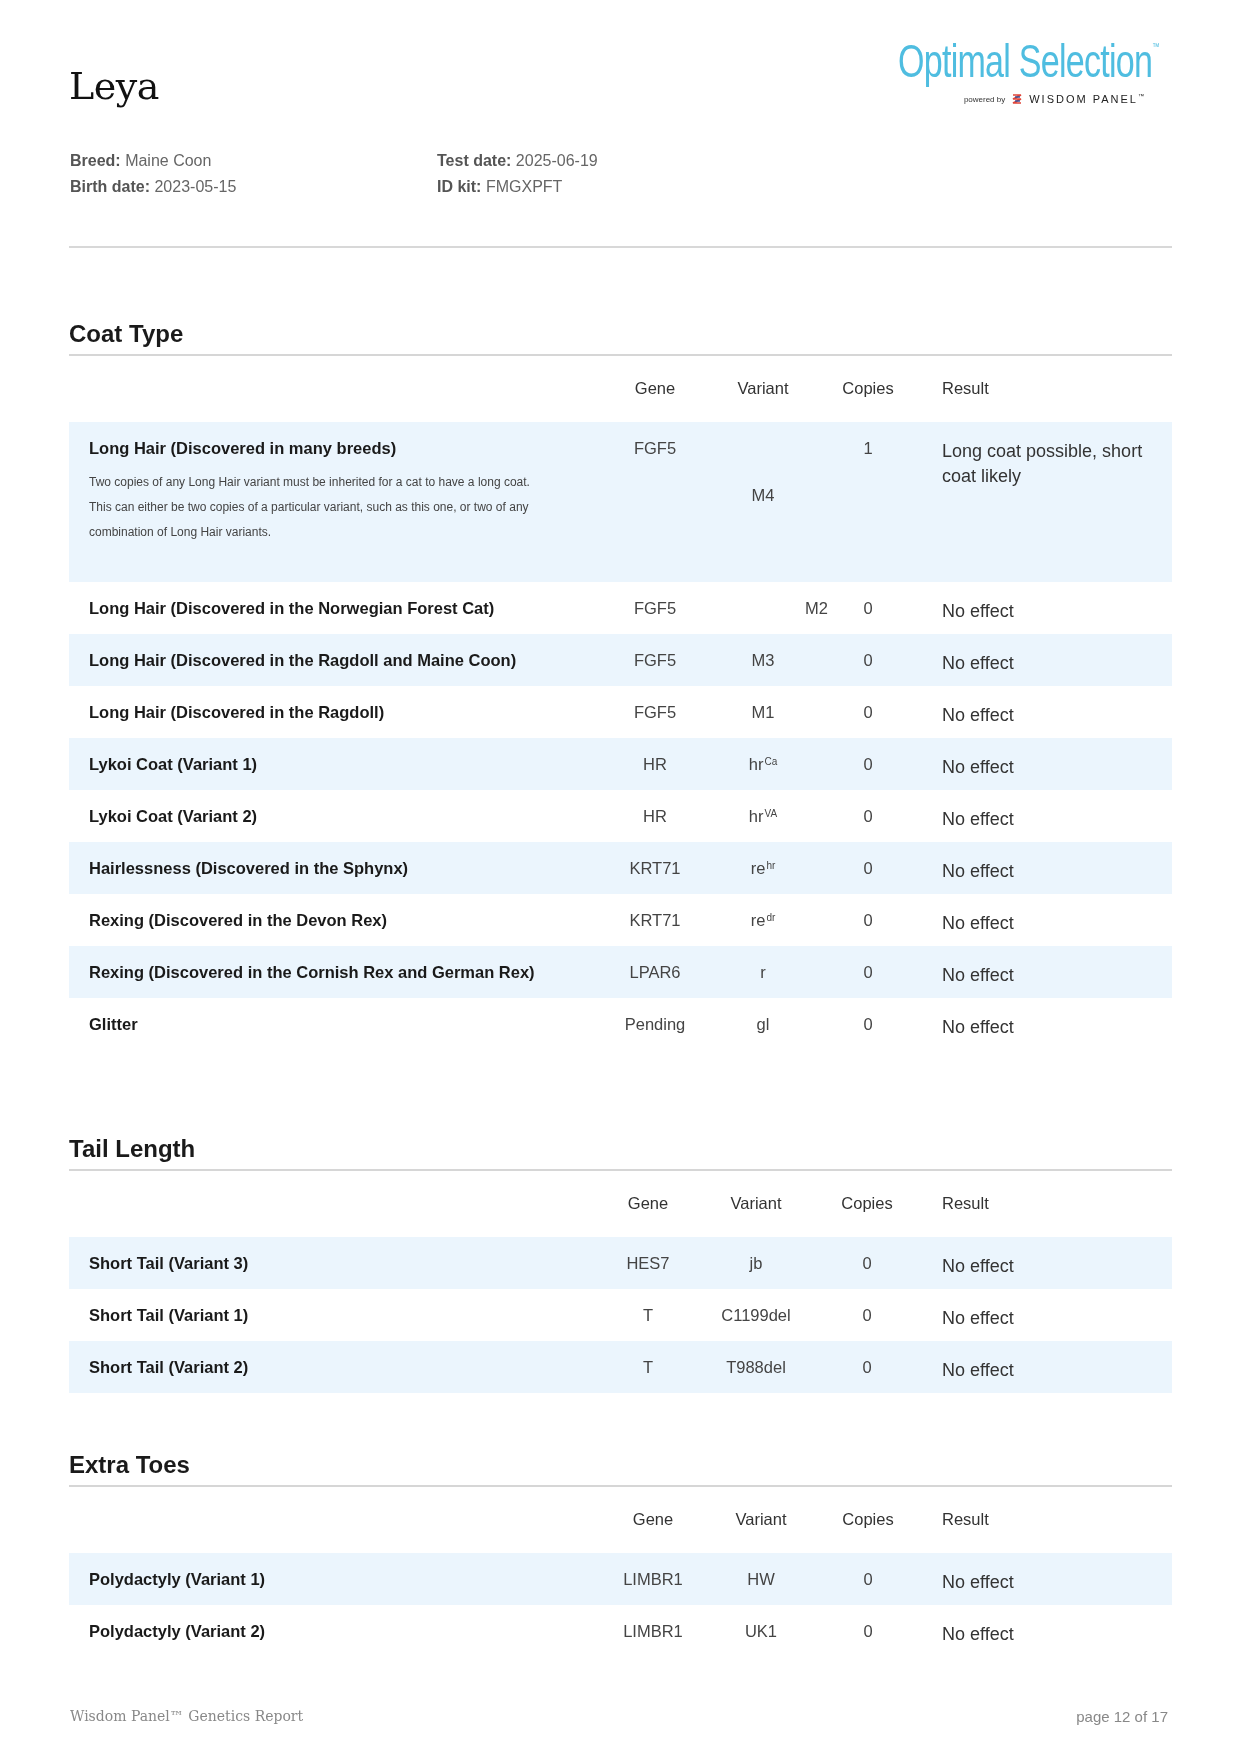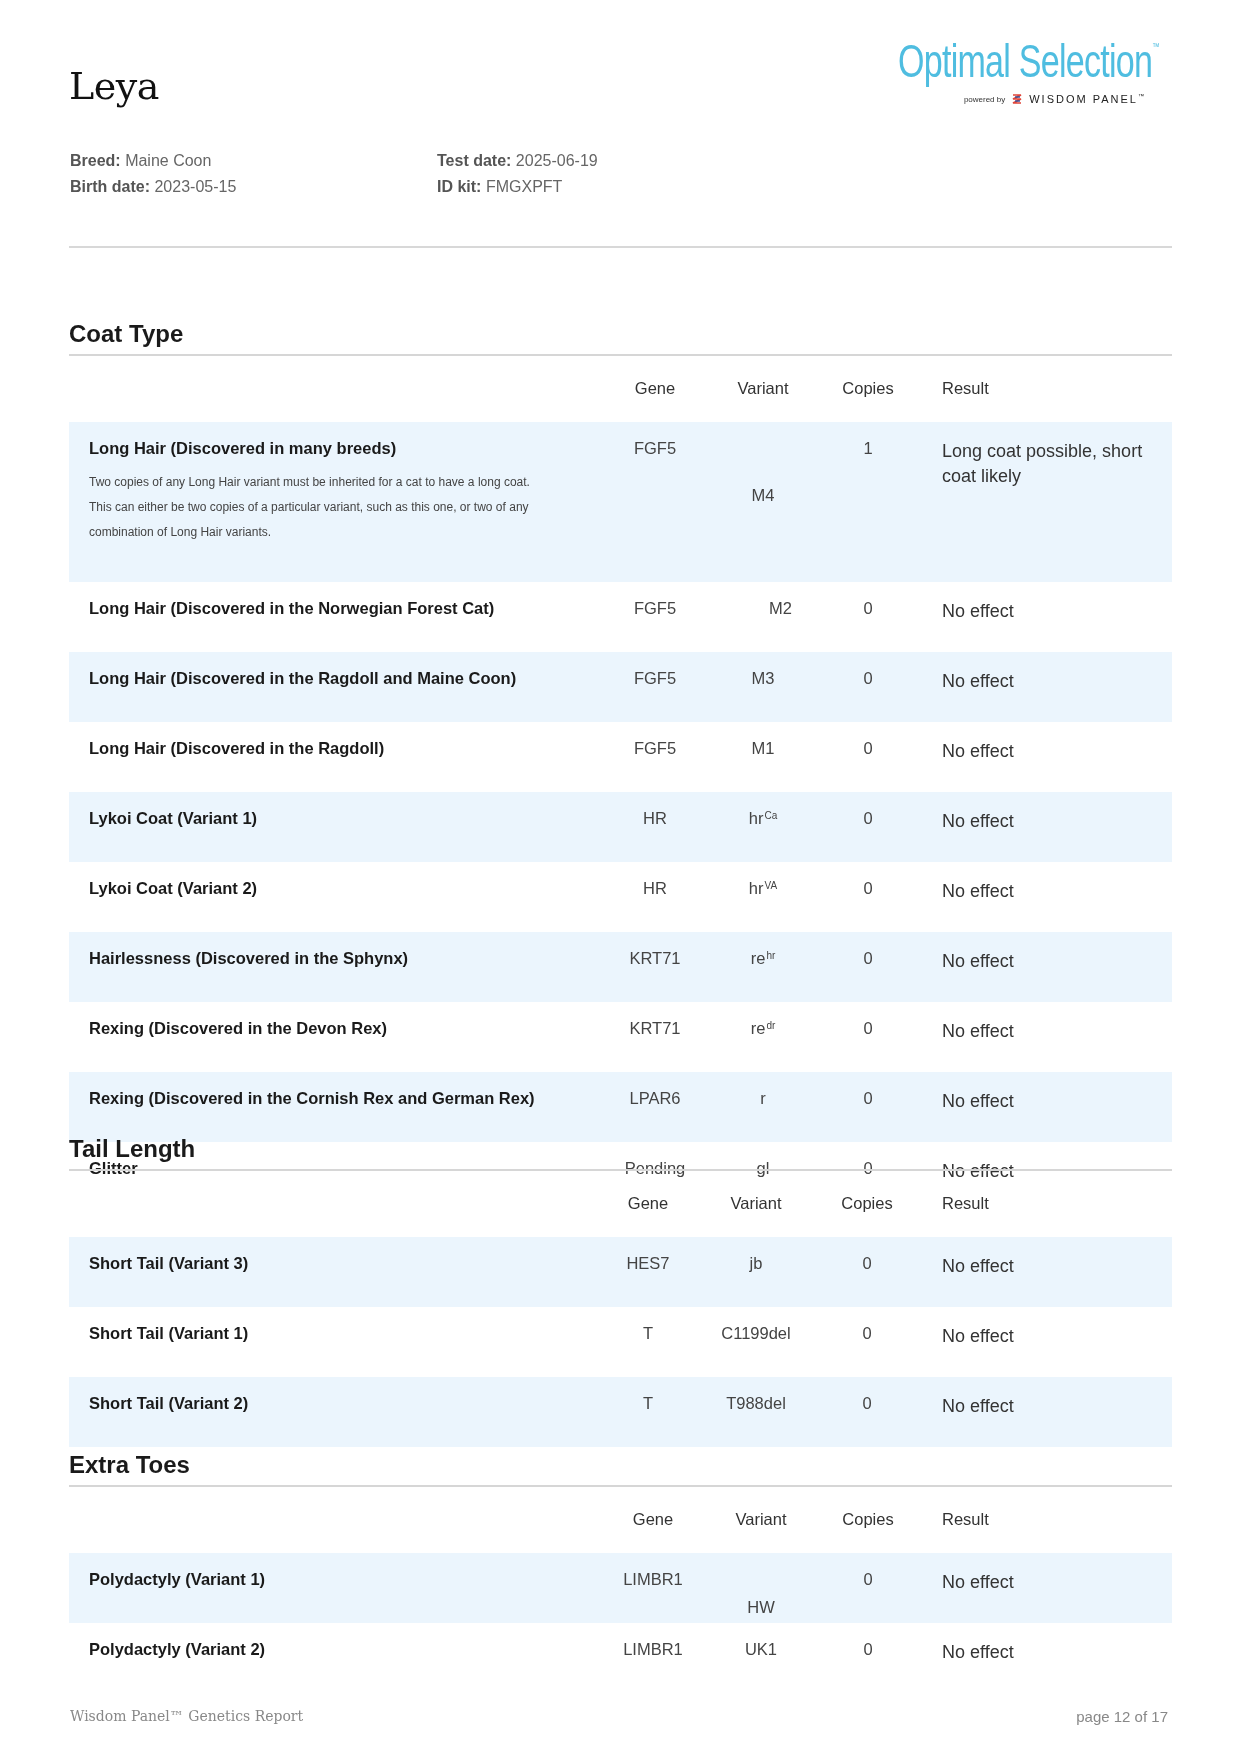--- a/index.html
+++ b/index.html
@@ -22,21 +22,21 @@
   .meta-right { left: 437px; }
 
   .top-rule { position: absolute; left: 69px; width: 1103px; top: 246px; height: 2px; background: #d8d8d8; }
 
   .section { position: absolute; left: 69px; width: 1103px; }
   .section-title { font-size: 24px; font-weight: 700; color: #1a1a1a; height: 36px; line-height: 36px; }
   .section-rule { height: 2px; background: #d6d6d6; margin-top: 2px; }
   .header-row { position: relative; height: 66px; font-size: 16.5px; color: #333; }
   .header-row span { position: absolute; top: 23px; }
 
-  .row { position: relative; height: 70px; width: 1103px; }
+  .row { position: relative; height: 52px; width: 1103px; }
   .row.shaded { background: #ebf5fd; }
   .row .name { position: absolute; left: 20px; top: 17px; font-size: 16.5px; font-weight: 700; color: #1a1a1a; white-space: nowrap; }
   .row .desc { position: absolute; left: 20px; top: 48px; width: 460px; font-size: 12px; color: #444; line-height: 25px; }
   .row .cell { position: absolute; top: 17px; font-size: 16.5px; color: #444; white-space: nowrap; transform: translateX(-50%); }
   .row .result { position: absolute; top: 17px; left: 876px; font-size: 18px; color: #333; width: 210px; line-height: 25px; }
   .row .variant sup { font-size: 10px; vertical-align: 5px; margin-left: 1px; }
 
   .footer-left { position: absolute; left: 70px; top: 1708px; font-family: "DejaVu Serif", "Liberation Serif", serif; font-size: 14px; color: #888; }
   .footer-right { position: absolute; right: 74px; top: 1708px; font-size: 15px; color: #888; }
 </style>
@@ -83,21 +83,21 @@
         <div class="name">Long Hair (Discovered in many breeds)</div>
         <div class="desc">Two copies of any Long Hair variant must be inherited for a cat to have a long coat. This can either be two copies of a particular variant, such as this one, or two of any combination of Long Hair variants.</div>
         <div class="cell" style="left: 586px;">FGF5</div>
         <div class="cell variant" style="left: 694px; margin-top: 47px;"><span>M4</span></div>
         <div class="cell" style="left: 799px;">1</div>
         <div class="result" style="left: 873px;">Long coat possible, short coat likely</div>
       </div>
       <div class="row">
         <div class="name">Long Hair (Discovered in the Norwegian Forest Cat)</div>
         <div class="cell" style="left: 586px;">FGF5</div>
-        <div class="cell variant" style="left: 694px; padding-left: 35px;"><span>M2</span></div>
+        <div class="cell variant" style="left: 730px; padding-left: 35px;"><span>M2</span></div>
         <div class="cell" style="left: 799px;">0</div>
         <div class="result" style="left: 873px;">No effect</div>
       </div>
       <div class="row shaded">
         <div class="name">Long Hair (Discovered in the Ragdoll and Maine Coon)</div>
         <div class="cell" style="left: 586px;">FGF5</div>
         <div class="cell variant" style="left: 694px;"><span>M3</span></div>
         <div class="cell" style="left: 799px;">0</div>
         <div class="result" style="left: 873px;">No effect</div>
       </div>
@@ -187,21 +187,21 @@
       <div class="section-rule"></div>
       <div class="header-row">
         <span style="left: 584px; transform: translateX(-50%);">Gene</span>
         <span style="left: 692px; transform: translateX(-50%);">Variant</span>
         <span style="left: 799px; transform: translateX(-50%);">Copies</span>
         <span style="left: 873px;">Result</span>
       </div>
       <div class="row shaded">
         <div class="name">Polydactyly (Variant 1)</div>
         <div class="cell" style="left: 584px;">LIMBR1</div>
-        <div class="cell variant" style="left: 692px; margin-top: 28px;"><span>HW</span></div>
+        <div class="cell variant" style="left: 692px;"><span>HW</span></div>
         <div class="cell" style="left: 799px;">0</div>
         <div class="result" style="left: 873px;">No effect</div>
       </div>
       <div class="row">
         <div class="name">Polydactyly (Variant 2)</div>
         <div class="cell" style="left: 584px;">LIMBR1</div>
         <div class="cell variant" style="left: 692px;"><span>UK1</span></div>
         <div class="cell" style="left: 799px;">0</div>
         <div class="result" style="left: 873px;">No effect</div>
       </div>

